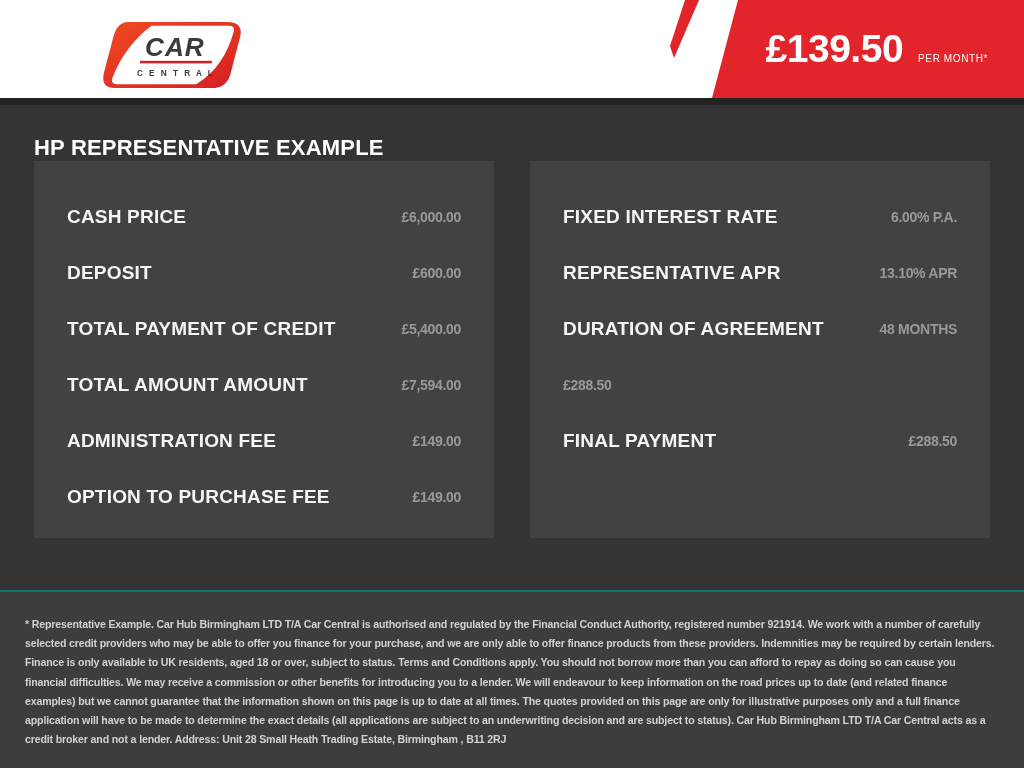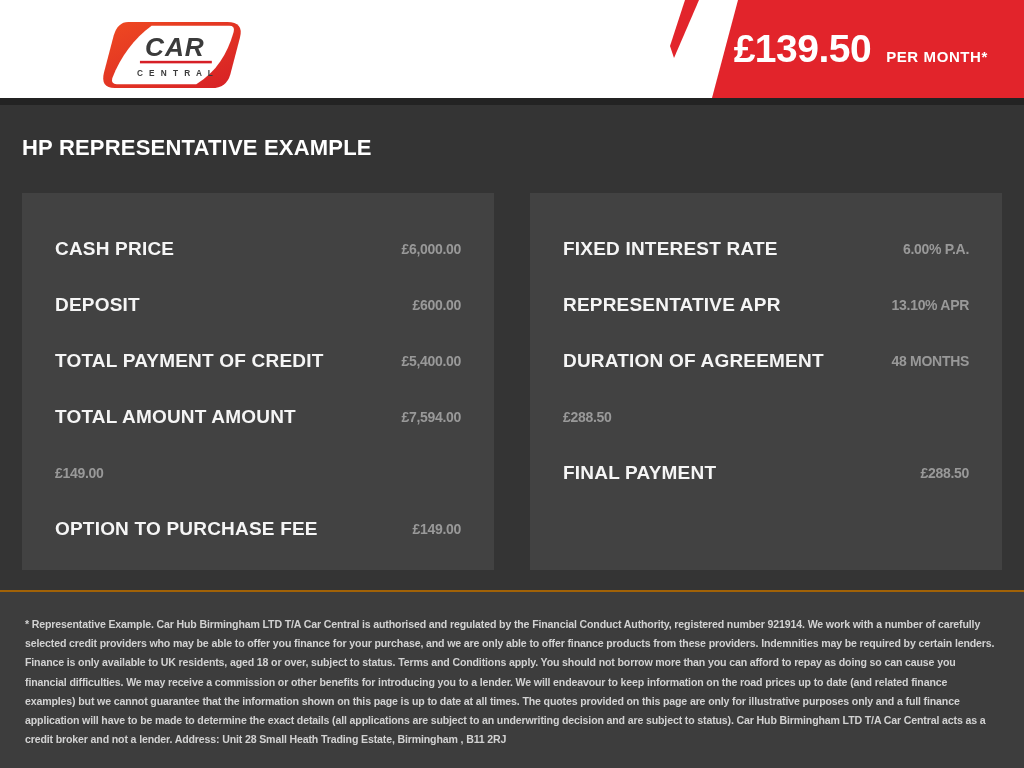--- a/index.html
+++ b/index.html
@@ -23,35 +23,35 @@
 
   .banner-stripe{position:absolute;left:670px;top:0;width:46px;height:62px;
     background:var(--accent-red);
     clip-path:polygon(15px 0,29px 0,4px 58px,0px 46px);}
   .banner{position:absolute;right:0;top:0;width:329px;height:98px;
     background:var(--accent-red);
     clip-path:polygon(43px 0,100% 0,100% 100%,17px 100%);}
   .banner-text{position:absolute;right:36px;top:50%;transform:translateY(-50%);
     white-space:nowrap;color:#fff;}
   .banner-amount{font-size:39px;font-weight:bold;letter-spacing:-0.5px;}
-  .banner-period{font-size:15px;font-weight:bold;letter-spacing:0.6px;margin-left:15px;}
+  .banner-period{font-size:10px;font-weight:normal;letter-spacing:0.6px;margin-left:15px;}
 
   .header-shadow{height:7px;background:#232323;flex:0 0 auto;}
 
   
-  .finance{height:485px;flex:0 0 auto;background:var(--mid-bg);padding:30px 22px 0;}
+  .finance{height:485px;flex:0 0 auto;background:var(--mid-bg);padding:30px 34px 0;}
   .finance h1{color:#fff;font-size:22px;font-weight:bold;line-height:26px;letter-spacing:0.2px;}
-  .panels{display:flex;gap:36px;margin-top:32px;}
+  .panels{display:flex;gap:36px;}
   .panel{flex:1;background:var(--panel-bg);padding:28px 33px 13px;}
   .row{display:flex;justify-content:space-between;align-items:center;height:56px;}
   .row .lbl{color:var(--label-color);font-size:19px;font-weight:bold;letter-spacing:0.2px;}
   .row .val{color:var(--value-color);font-size:14px;font-weight:bold;letter-spacing:-0.3px;}
 
   
-  .legal{flex:1 1 auto;background:var(--footer-bg);border-top:2px solid #a16207;
+  .legal{flex:1 1 auto;background:var(--footer-bg);border-top:2px solid #0f766e;
     padding:23px 25px 0;}
   .legal p{color:var(--legal-color);font-size:10.6px;font-weight:bold;
     line-height:19.2px;letter-spacing:-0.15px;max-width:976px;}
 </style>
 </head>
 <body>
 
 <div class="page">
 
   <header class="topbar">
@@ -102,20 +102,21 @@
               <span class="lbl">TOTAL PAYMENT OF CREDIT</span>
               <span class="val">£5,400.00</span>
             </div>
 
             <div class="row">
               <span class="lbl">TOTAL AMOUNT AMOUNT</span>
               <span class="val">£7,594.00</span>
             </div>
 
             <div class="row">
+              <span class="lbl">ADMINISTRATION FEE</span>
               <span class="val">£149.00</span>
             </div>
 
             <div class="row">
               <span class="lbl">OPTION TO PURCHASE FEE</span>
               <span class="val">£149.00</span>
             </div>
           </div>
       </section>
 

